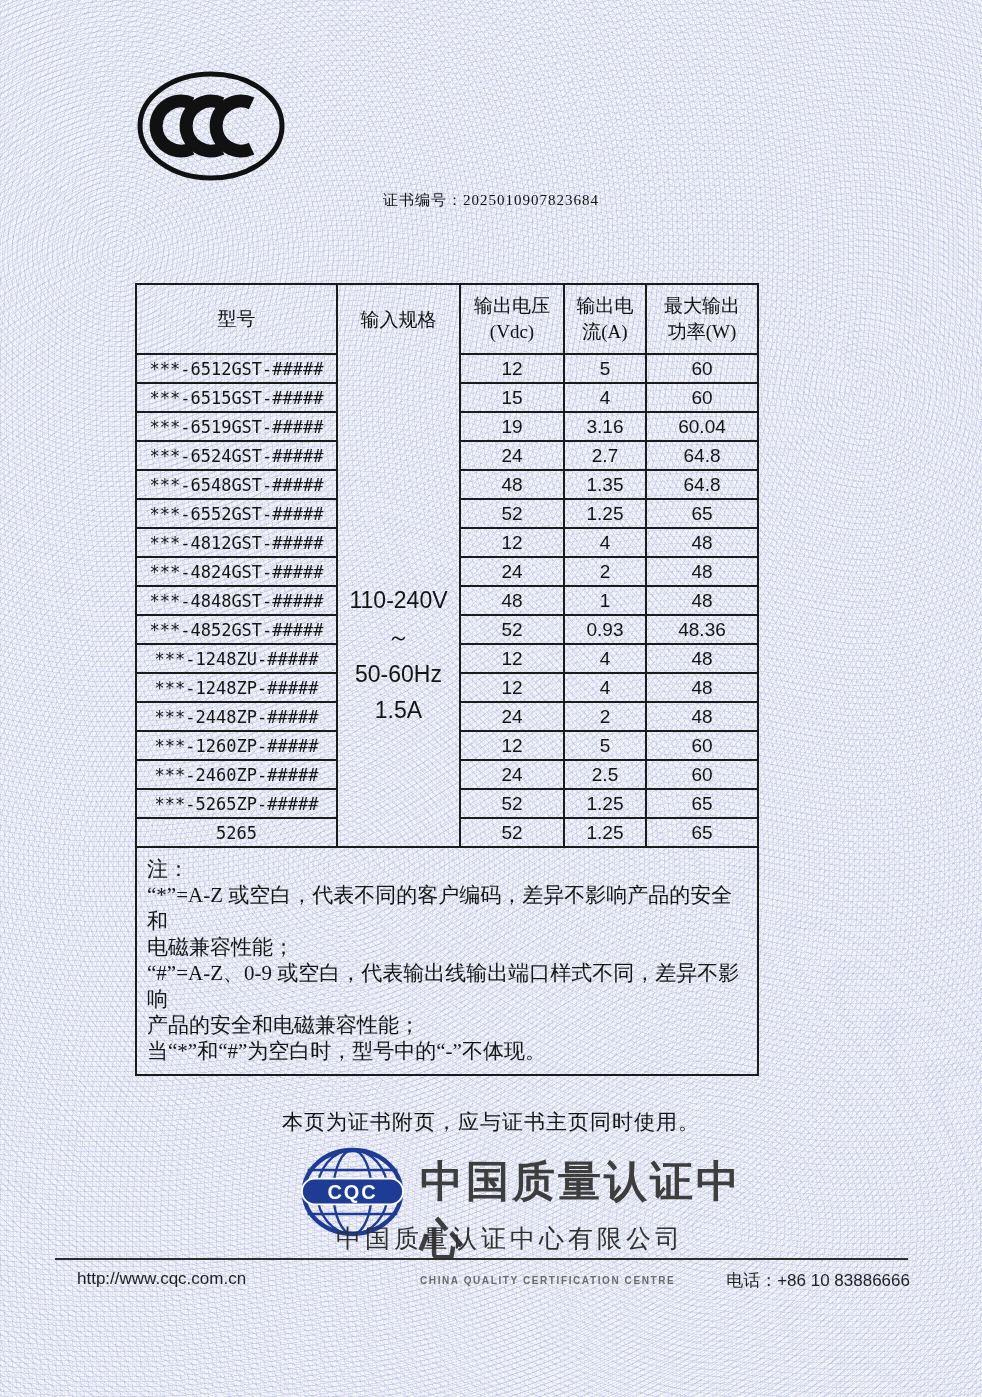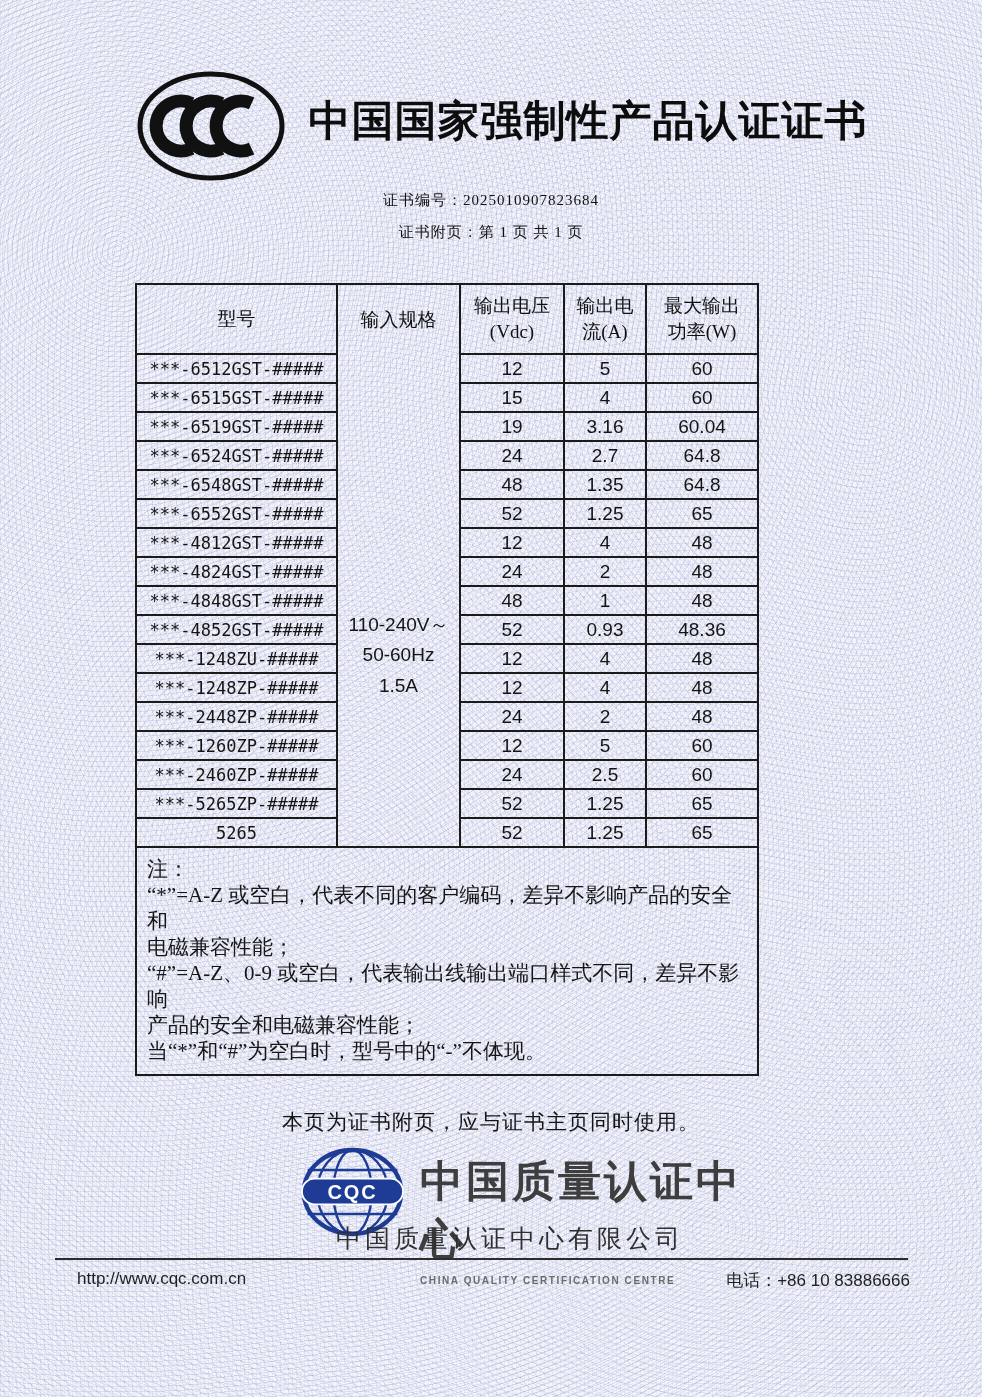--- a/index.html
+++ b/index.html
@@ -57,21 +57,21 @@
   .input-inner {
     position:absolute; top:0; left:0; right:0; bottom:0;
     display:flex; flex-direction:column;
   }
   .input-label { height:70px; display:flex; align-items:center; justify-content:center; }
   .input-spec {
     flex:1; display:flex; align-items:center; justify-content:center;
     padding-top:110px;
     white-space:pre-line; text-align:center;
     font-family:"Liberation Sans", sans-serif;
-    font-size:19px; line-height:1.6;
+    font-size:23px; line-height:1.6;
   }
   .notes-cell { text-align:left !important; padding:8px 12px 10px 10px; }
   .note-line {
     font-size:21px; line-height:26px; color:#161616;
     font-family:"Liberation Serif", serif;
   }
 
   
   .attach-note { left:0; top:1108px; width:100%; text-align:center; font-size:21px; letter-spacing:1px; }
   .cqc-logo { left:300px; top:1146px; width:105px; height:92px; }
@@ -98,23 +98,21 @@
 
 <div class="page">
 
   <svg class="abs ccc-logo" viewBox="0 0 150 112" aria-hidden="true">
     <ellipse cx="75" cy="56" rx="71" ry="52" fill="none" stroke="#111" stroke-width="5"></ellipse>
     <path d="M 55.6 78.7 A 25 25 0 1 1 55.6 33.3" fill="none" stroke="#111" stroke-width="13"></path>
     <path d="M 85.6 78.7 A 25 25 0 1 1 85.6 33.3" fill="none" stroke="#111" stroke-width="13"></path>
     <path d="M 115.6 78.7 A 25 25 0 1 1 115.6 33.3" fill="none" stroke="#111" stroke-width="13"></path>
   </svg>
 
-  <div class="abs page-title">中国国家强制性产品认证证书</div>
   <div class="abs cert-line">证书编号：2025010907823684</div>
-  <div class="abs page-line">证书附页：第 1 页 共 1 页</div>
 
   <table class="spec-table">
     <colgroup>
       <col style="width:201px">
         <col style="width:123px">
         <col style="width:104px">
         <col style="width:82px">
         <col style="width:112px">
     </colgroup>
     <tbody>

